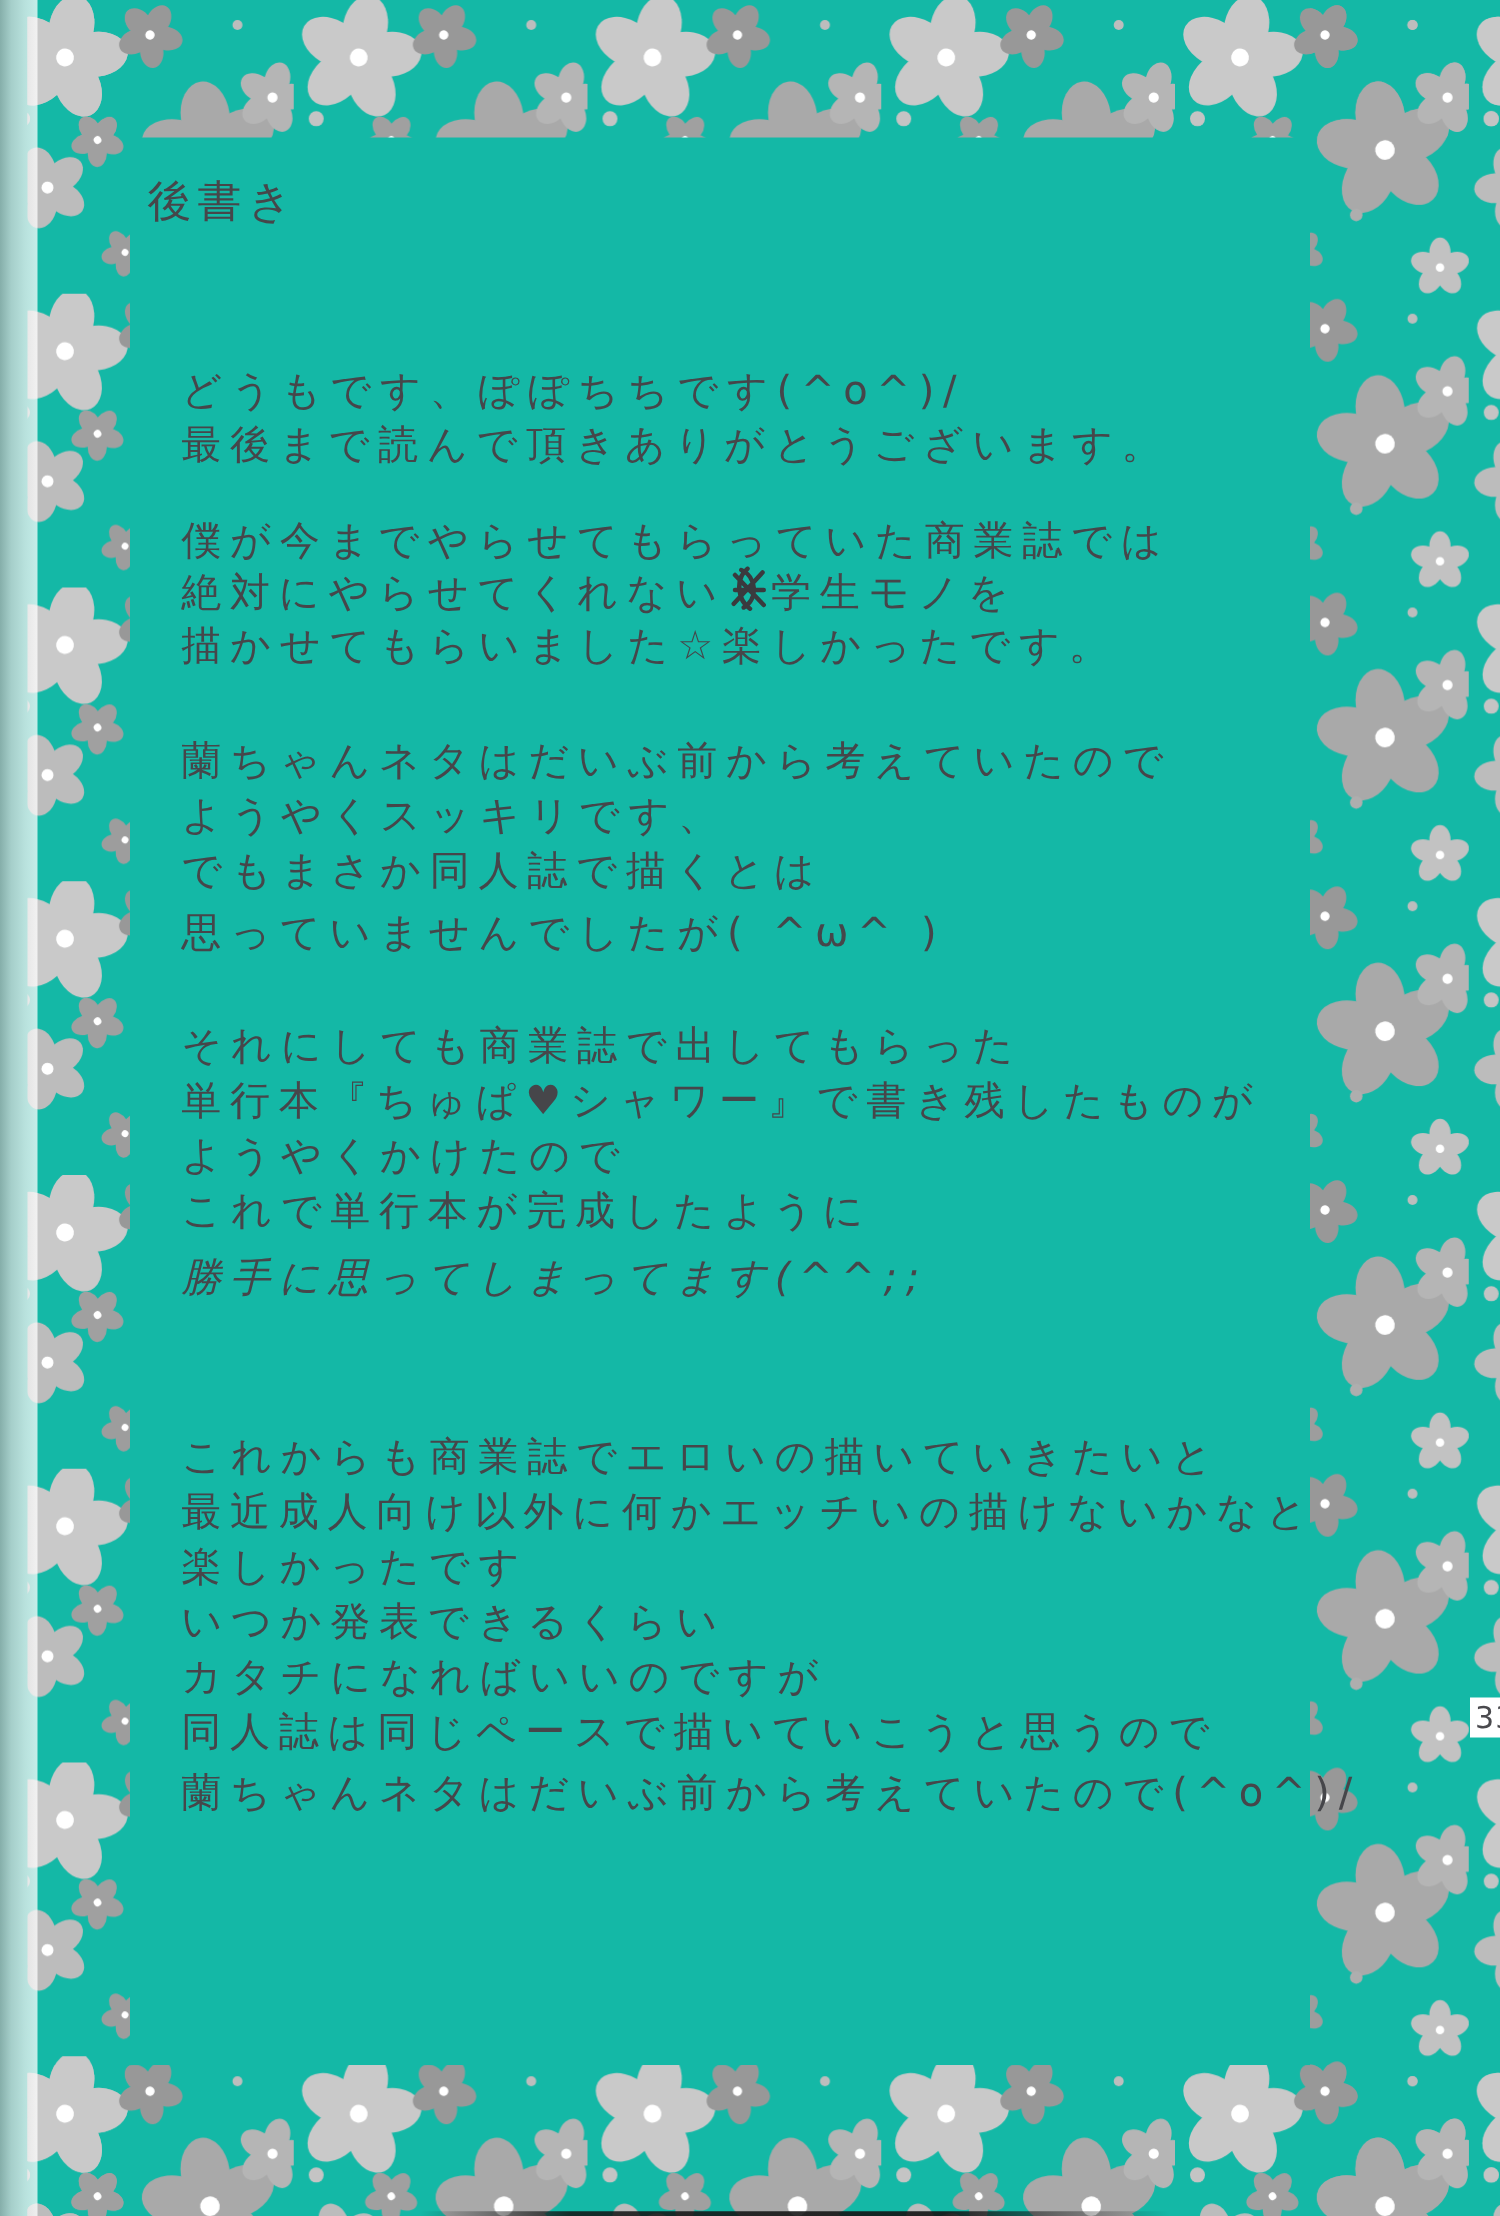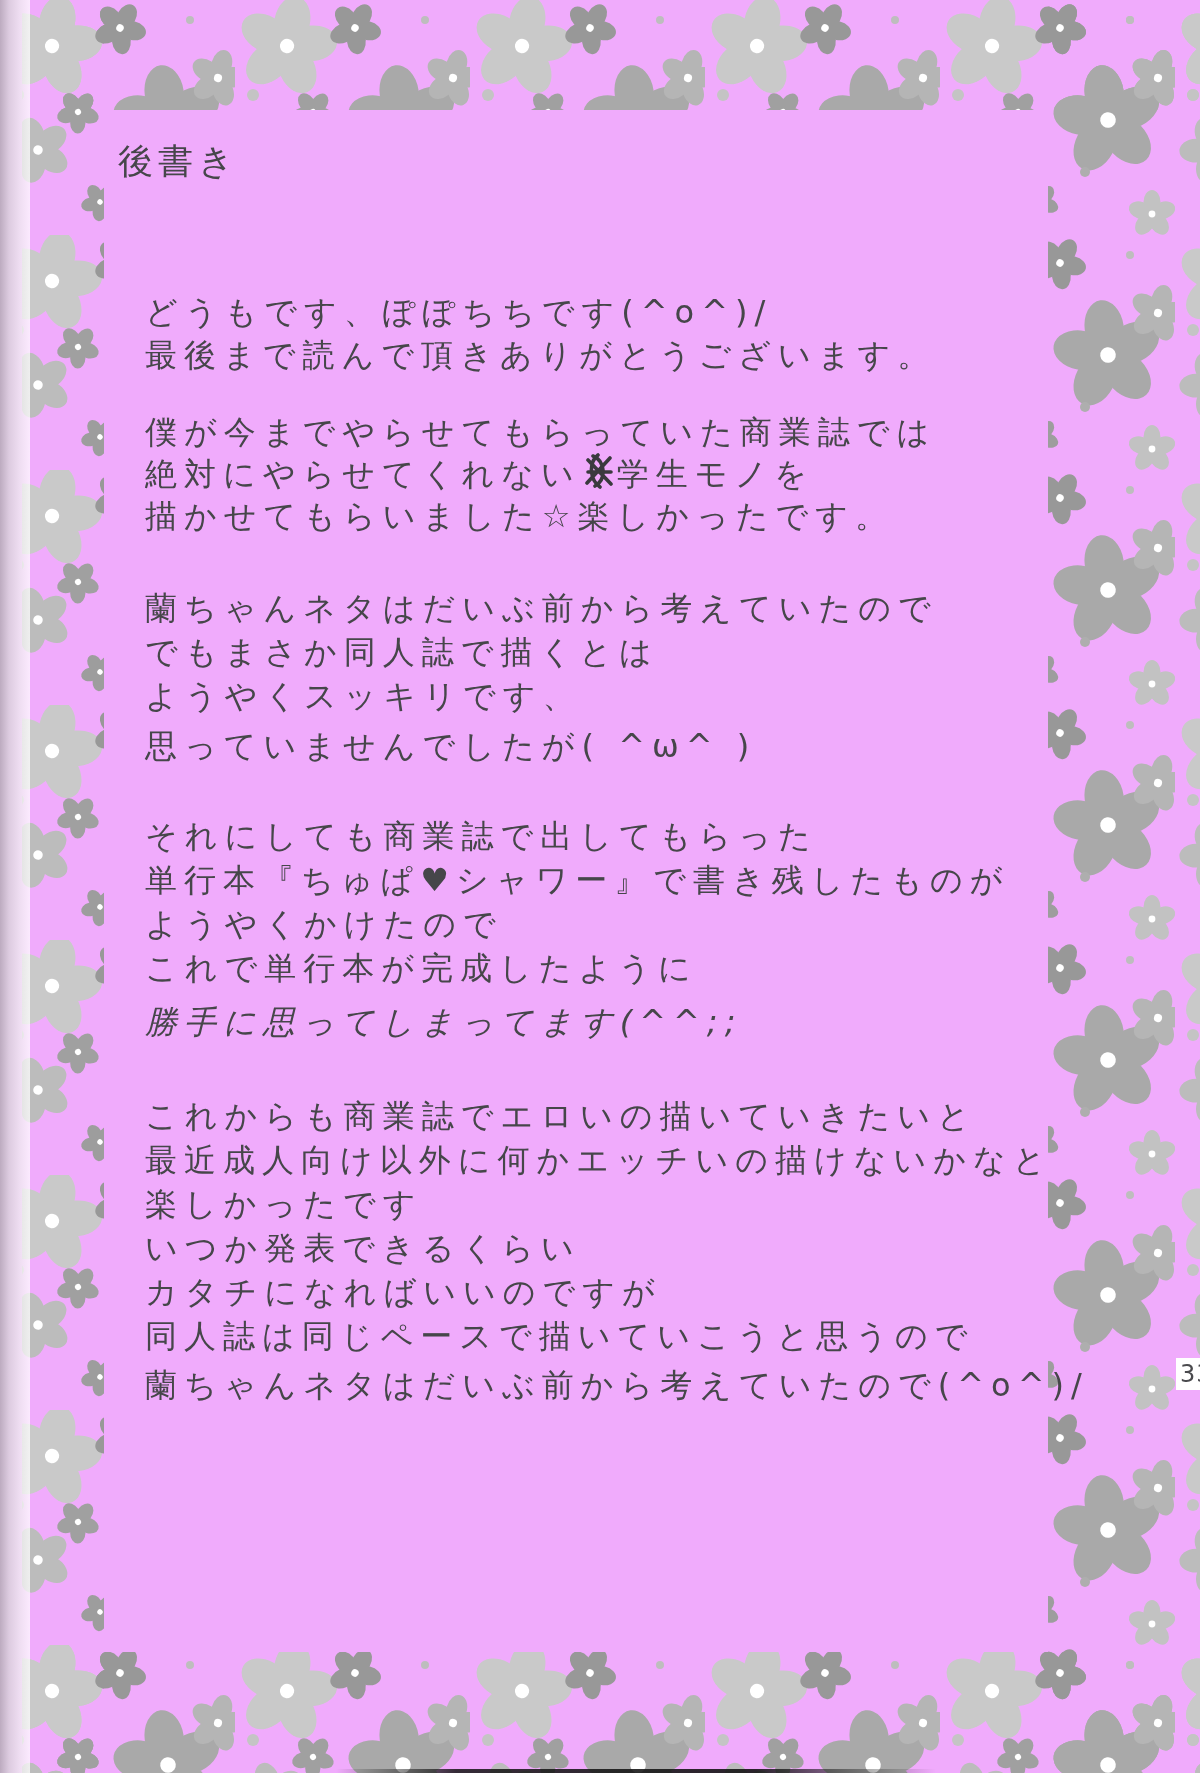--- a/index.html
+++ b/index.html
@@ -10,21 +10,21 @@
   body {
     width: 1200px;
     height: 1773px;
     position: relative;
     overflow: hidden;
     font-family: "DejaVu Sans", sans-serif;
   }
   .page {
     position: absolute;
     inset: 0;
-    background: #f0abfc;
+    background: #14b8a6;
   }
   .flower-border {
     position: absolute;
     left: 0; top: 0;
     z-index: 1;
   }
   .scan-edge-left {
     position: absolute;
     left: 0; top: 0;
     width: 30px; height: 100%;
@@ -59,21 +59,21 @@
     left: 118px;
     font-size: 32px;
     line-height: 44px;
     letter-spacing: 7px;
     white-space: nowrap;
   }
   .p0 { top: 291px;  line-height: 43px; }
   .p1 { top: 411px;  line-height: 42px; }
   .p2 { top: 586px; }
   .p3 { top: 814px; }
-  .p4 { top: 1094px; }
+  .p4 { top: 1143px; }
   .p5 { top: 1469px; }
   .p2 .line:last-child { margin-top: 6px; }
   .p3 .line:last-child { margin-top: 10px; font-style: italic; }
   .p4 .line:last-child { margin-top: 5px; }
   .p5 .line:last-child { margin-top: 8px; }
   .line { white-space: nowrap; margin-left: 27px; }
   .scribble {
     display: inline-block;
     vertical-align: -4px;
     margin: 0 2px;
@@ -143,22 +143,22 @@
       <div class="line">
         <span>絶対にやらせてくれない</span><svg class="scribble" width="32" height="36" viewBox="0 0 32 36" aria-hidden="true">
             <path d="M4 30 L27 5 M5 7 L28 31 M15 2 C5 10 7 27 17 34 M5 19 h23 M10 3 C22 8 24 26 12 33" stroke="#3a3a3e" stroke-width="3.6" fill="none" stroke-linecap="round"></path>
           </svg><span>学生モノを</span>
       </div>
       <div class="line">描かせてもらいました☆楽しかったです。</div>
     </div>
 
     <div class="para p2">
       <div class="line">蘭ちゃんネタはだいぶ前から考えていたので</div>
+      <div class="line">ようやくスッキリです、</div>
       <div class="line">でもまさか同人誌で描くとは</div>
-      <div class="line">ようやくスッキリです、</div>
       <div class="line">思っていませんでしたが( ^ω^ )</div>
     </div>
 
     <div class="para p3">
       <div class="line">それにしても商業誌で出してもらった</div>
       <div class="line">単行本『ちゅぱ♥シャワー』で書き残したものが</div>
       <div class="line">ようやくかけたので</div>
       <div class="line">これで単行本が完成したように</div>
       <div class="line">勝手に思ってしまってます(^^;;</div>
     </div>

